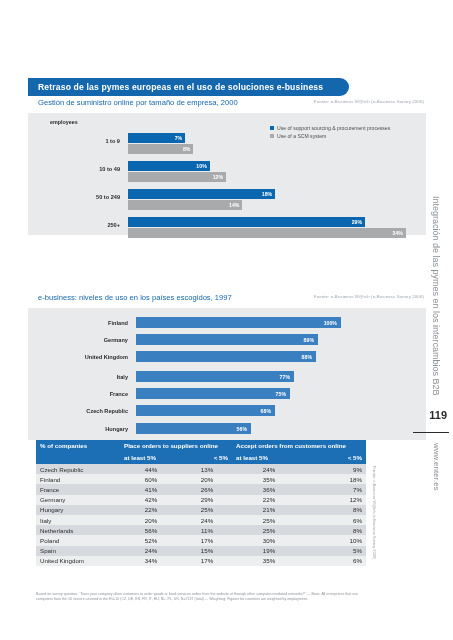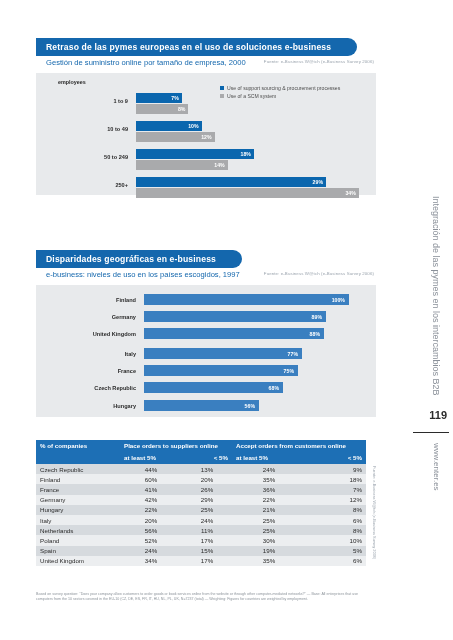--- a/index.html
+++ b/index.html
@@ -5,21 +5,21 @@
   * { box-sizing: border-box; margin: 0; padding: 0; }
   html, body {
     width: 453px; height: 640px;
     background: #ffffff;
     font-family: "Liberation Sans", sans-serif;
     overflow: hidden;
   }
   .page { position: relative; width: 453px; height: 640px; background:#fff; }
 
   
-  .panel { position: absolute; left: 36px; width: 340px; }
+  .panel { position: absolute; left: 28px; width: 398px; margin-top: 40px; }
   .panel-tab {
     position: relative;
     background: #1467ad;
     color: #ffffff;
     font-size: 8.6px;
     font-weight: bold;
     letter-spacing: .15px;
     padding: 4px 26px 4px 10px;
     display: inline-block;
     border-radius: 0 9px 9px 0;
@@ -217,23 +217,20 @@
           </div>
           <div class="bar gray" style="width:95.2%;">
             <span>34%</span>
           </div>
         </div>
       </div>
     </div>
   </div>
 
   <div class="panel" style="top:248px;">
-    <div class="tab-row">
-      <div class="panel-tab">Disparidades geográficas en e-business</div>
-    </div>
     <div style="position:relative;">
       <div class="subtitle">e-business: niveles de uso en los países escogidos, 1997</div>
       <div class="source">Fuente: e-Business W@tch (e-Business Survey 2006)</div>
     </div>
 
     <div class="plot c2">
       <div class="row2" style="top:8px;">
         <div class="cat">Finland</div>
         <div class="b" style="width:205px;">
           <span>100%</span>

